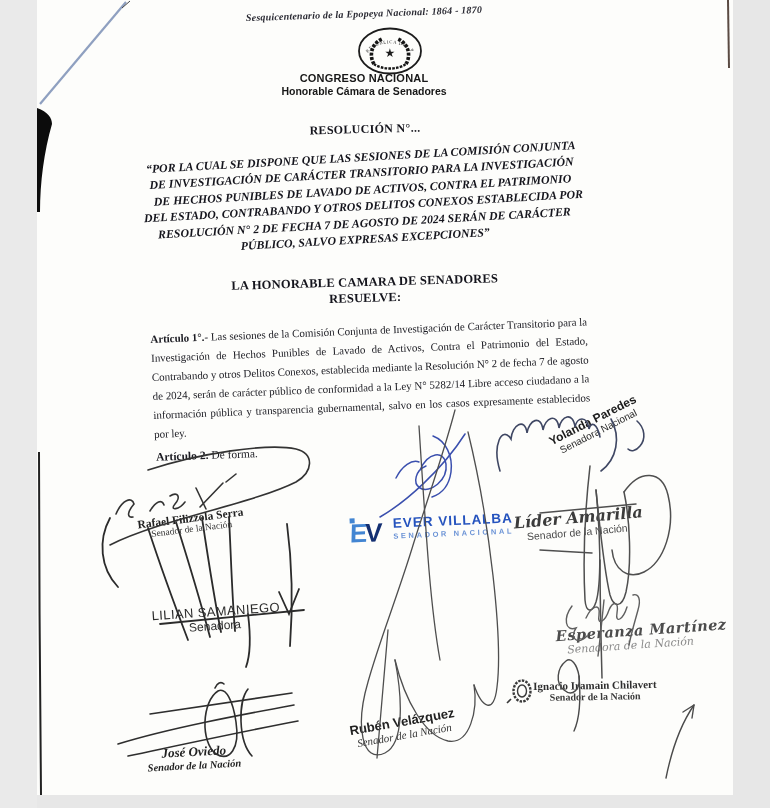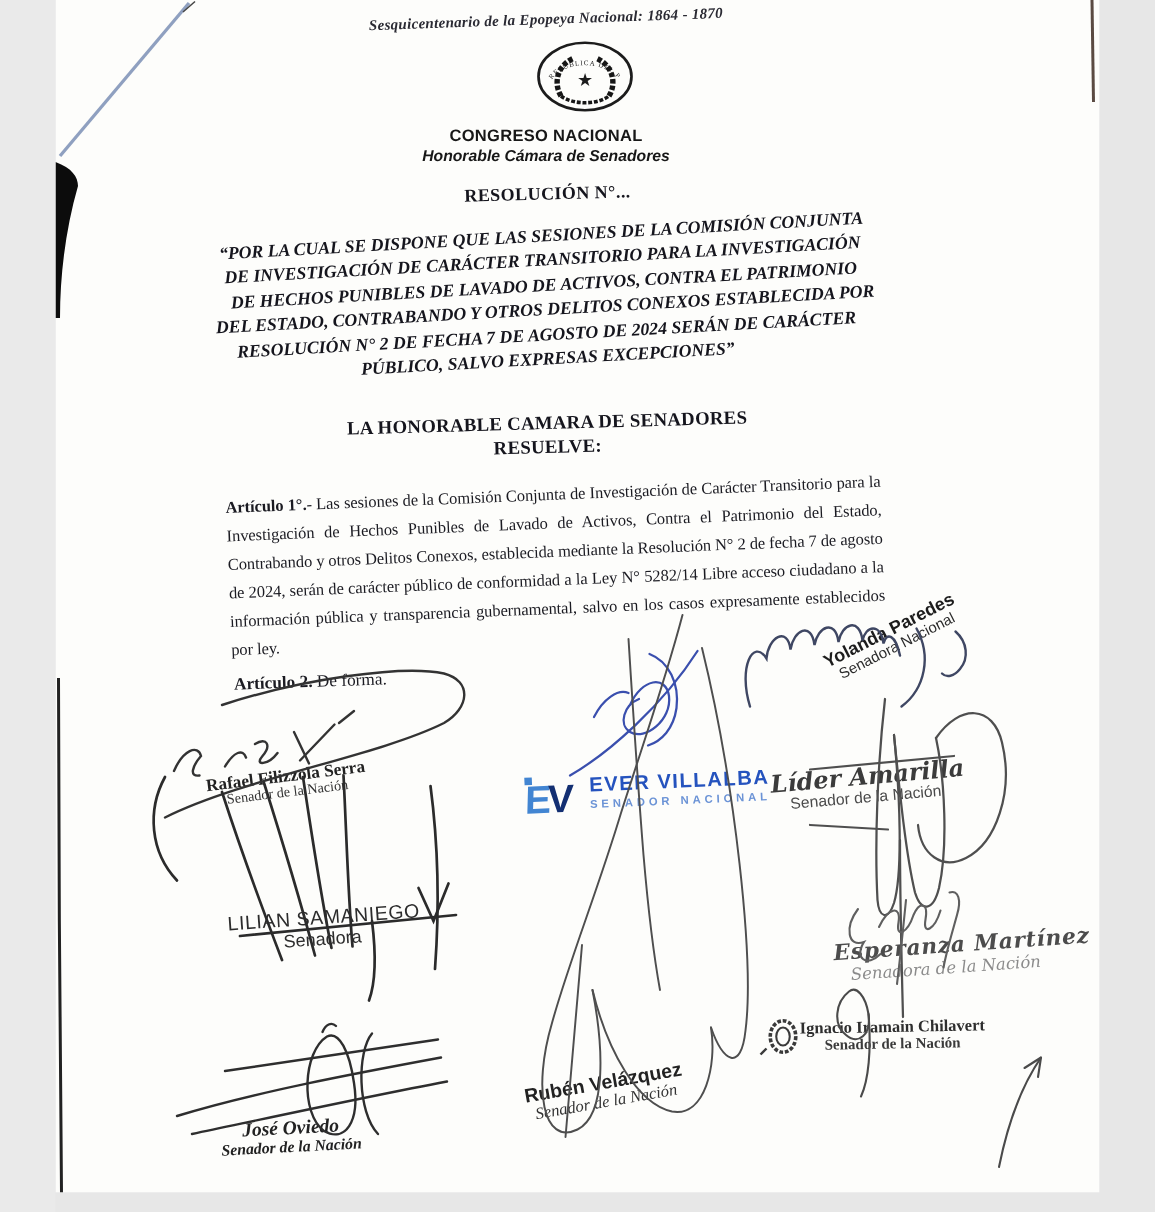--- a/index.html
+++ b/index.html
@@ -3,21 +3,21 @@
 <meta charset="utf-8">
 <style>
   html,body{margin:0;padding:0;background:#e9e9e9;}
   .canvas{position:relative;width:770px;height:808px;background:#e9e9e9;overflow:hidden;
           font-family:"Liberation Serif",serif;color:#1d1d1d;}
   .page{position:absolute;left:37px;top:0;width:696px;height:795px;background:#fdfdfb;}
   .abs{position:absolute;}
   .center{text-align:center;}
   .motto{font-style:italic;font-weight:700;font-size:10px;letter-spacing:.2px;color:#2a2a33;}
   .org{font-family:"Liberation Sans",sans-serif;font-weight:700;font-size:11px;color:#171717;letter-spacing:.2px;}
-  .org-sub{font-family:"Liberation Sans",sans-serif;font-weight:700;font-style:italic;font-size:10.5px;color:#171717;margin-top:1px;}
+  .org-sub{font-family:"Liberation Sans",sans-serif;font-weight:700;font-size:10.5px;color:#171717;margin-top:1px;}
   .resnum{font-weight:700;font-size:12px;letter-spacing:.3px;color:#15151d;}
   .title-block{font-weight:700;font-style:italic;font-size:11.8px;line-height:16.4px;color:#15151d;}
   .title-block div{white-space:nowrap;}
   .resolve{font-weight:700;font-size:12.5px;line-height:16px;color:#15151d;letter-spacing:.2px;}
   .body-par{font-size:11px;line-height:19px;text-align:justify;color:#1b1b22;letter-spacing:-.05px;}
   .body-par .lbl{font-weight:700;}
   .art2{font-size:11.5px;color:#1b1b22;}
   .art2 .lbl{font-weight:700;}
   .sig{position:absolute;text-align:center;}
   .sig .nm{white-space:nowrap;}
@@ -57,21 +57,21 @@
     <path id="sealArc" d="M 12,27 A 24,16 0 0 1 56,27" fill="none"></path>
     <text font-family="Liberation Serif, serif" font-size="4.6" letter-spacing="0.7" fill="#222">
       <textPath href="#sealArc">REPUBLICA DEL PARAGUAY</textPath>
     </text>
     <path d="M 18,38 C 13,30 15,18 26,13" fill="none" stroke="#161616" stroke-width="3.6" stroke-dasharray="3 1.4"></path>
     <path d="M 50,38 C 55,30 53,18 42,13" fill="none" stroke="#161616" stroke-width="3.6" stroke-dasharray="3 1.4"></path>
     <path d="M 18,38 C 26,44 42,44 50,38" fill="none" stroke="#161616" stroke-width="2.4" stroke-dasharray="2.6 1.2"></path>
     <text x="34" y="31" text-anchor="middle" font-size="12" fill="#1c1c1c">★</text>
   </svg>
 
-  <div class="abs center" style="left:264px;top:85px;width:200px;">
+  <div class="abs center" style="left:264px;top:72px;width:200px;">
     <div class="org">CONGRESO NACIONAL</div>
     <div class="org-sub">Honorable Cámara de Senadores</div>
   </div>
 
   <div class="abs center resnum" style="left:165px;top:122px;width:400px;transform:rotate(-1.5deg);">RESOLUCIÓN N°...</div>
 
   <div class="abs center title-block" style="left:103px;top:149px;width:520px;transform:rotate(-3.2deg);">
     <div>“POR LA CUAL SE DISPONE QUE LAS SESIONES DE LA COMISIÓN CONJUNTA</div>
     <div>DE INVESTIGACIÓN DE CARÁCTER TRANSITORIO PARA LA INVESTIGACIÓN</div>
     <div>DE HECHOS PUNIBLES DE LAVADO DE ACTIVOS, CONTRA EL PATRIMONIO</div>

